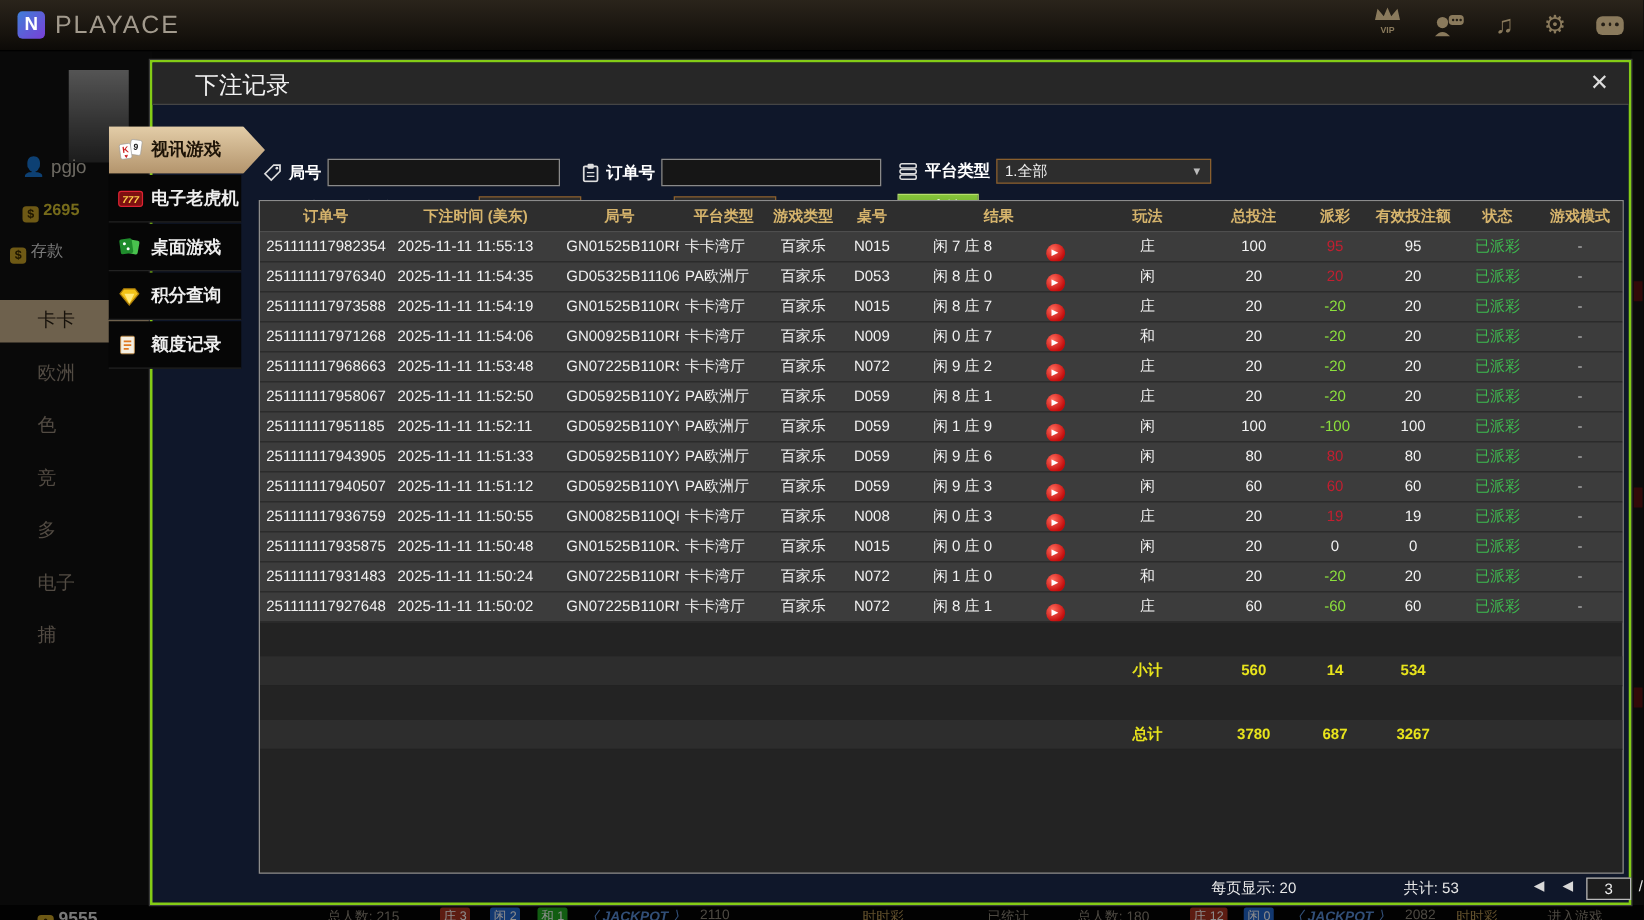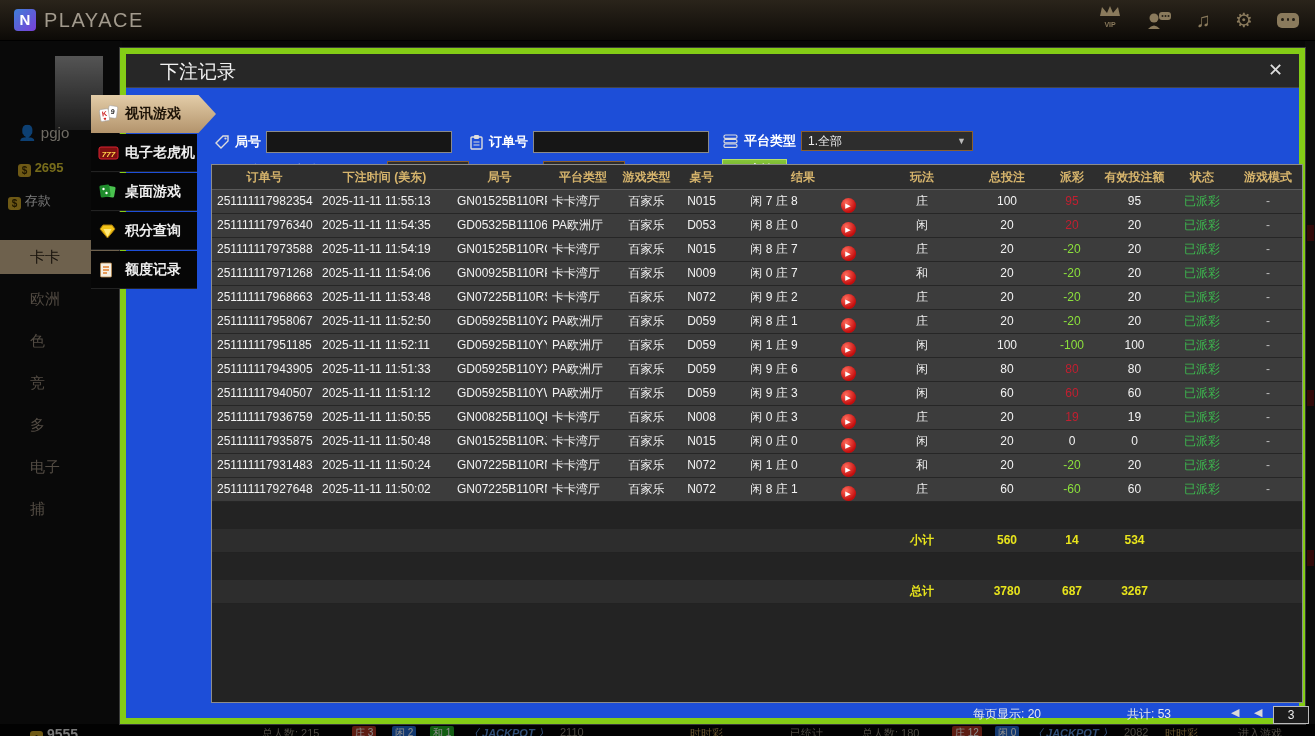--- a/index.html
+++ b/index.html
@@ -29,27 +29,27 @@
   .coin{display:inline-block;width:13px;height:13px;border-radius:3px;background:#c9a227;color:#3a2a00;font-size:10px;line-height:13px;text-align:center;font-weight:bold;vertical-align:-2px;}
   .bgnav{position:absolute;left:0;width:122px;height:34px;line-height:34px;font-size:15px;color:#96897a;padding-left:30px;box-sizing:border-box;white-space:nowrap;}
   .bgnav.hl{background:#c9b18d;color:#2a2115;font-weight:normal;}
   .bgbottom{position:absolute;left:0;top:724px;width:1315px;height:12px;background:#040404;z-index:2;overflow:hidden;}
   .frag{position:absolute;top:2px;font-size:11px;color:#8c8578;white-space:nowrap;}
   .badge{display:inline-block;padding:0 3px;font-size:10px;color:#fff;border-radius:2px;}
   .b-red{background:#a32;}.b-blue{background:#26c;}.b-green{background:#2a2;}
   .jp{color:#5a8fd8;font-style:italic;font-weight:bold;}
   .overlay{position:absolute;left:0;top:40px;width:1315px;height:696px;background:rgba(0,0,0,.45);z-index:4;}
   
-  .modal{position:absolute;left:120px;top:48px;width:1185px;height:676px;background:#1d4ed8;
-    border:6px solid #84cc16;box-shadow:0 0 0 1px #3a3a3a;z-index:10;box-sizing:border-box;}
+  .modal{position:absolute;left:120px;top:48px;width:1185px;height:676px;background:#0f172a;
+    border:2px solid #84cc16;box-shadow:0 0 0 1px #3a3a3a;z-index:10;box-sizing:border-box;}
   .mtitle{height:33px;background:#272727;border-bottom:1px solid #454545;position:relative;}
   .mtitle .t{position:absolute;left:34px;top:5px;font-size:19px;color:#f2f2f2;}
   .close{position:absolute;right:16px;top:6px;font-size:18px;color:#ddd;cursor:pointer;line-height:20px;}
   
-  .tabs{position:absolute;left:-35px;top:41px;width:125px;z-index:11;}
+  .tabs{position:absolute;left:-35px;top:51px;width:125px;z-index:11;}
   .tab{height:38px;margin-bottom:1px;background:#060606;color:#eee;display:flex;align-items:center;
     gap:5px;padding-left:7px;font-size:14px;font-weight:bold;width:106px;cursor:pointer;border-bottom:1px solid #222;box-sizing:border-box;}
   .tab.active{width:125px;background:linear-gradient(#e3cda8,#b3946c);color:#1d1307;border:none;
     clip-path:polygon(0 0,86% 0,100% 50%,86% 100%,0 100%);}
   .tab .ic{width:22px;display:flex;}
   
   .fgroup{position:absolute;display:flex;align-items:center;gap:5px;font-size:13px;font-weight:bold;color:#fff;white-space:nowrap;}
   .finput{background:#161616;border:1px solid #8a8a8a;height:20px;color:#eee;font-size:12px;padding:0 4px;}
   .selbox{background:#2d2d2d;border:1px solid #8a5f2e;height:20px;line-height:20px;font-size:12px;color:#eee;
     padding:0 6px;display:flex;align-items:center;justify-content:space-between;cursor:pointer;box-sizing:border-box;font-weight:normal;}

